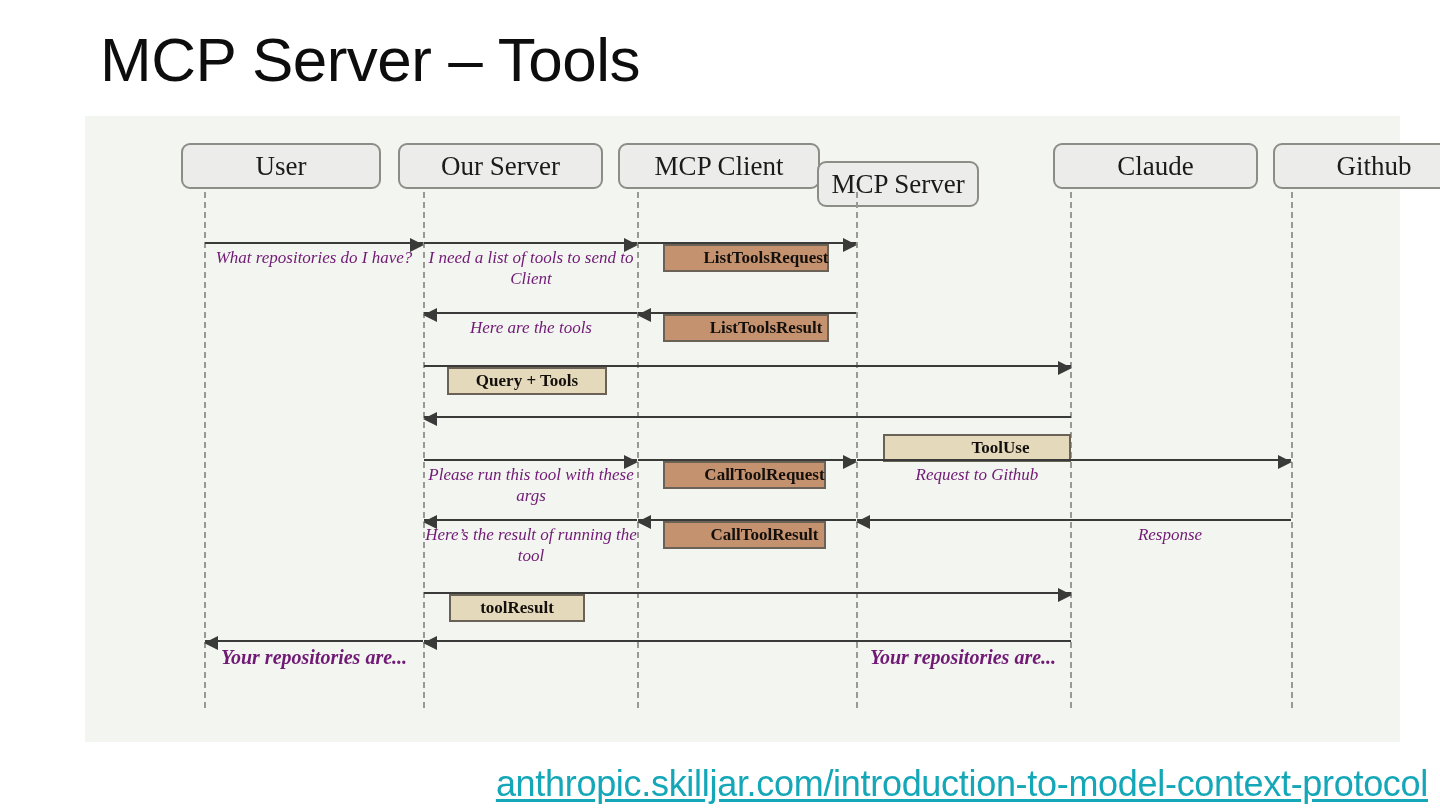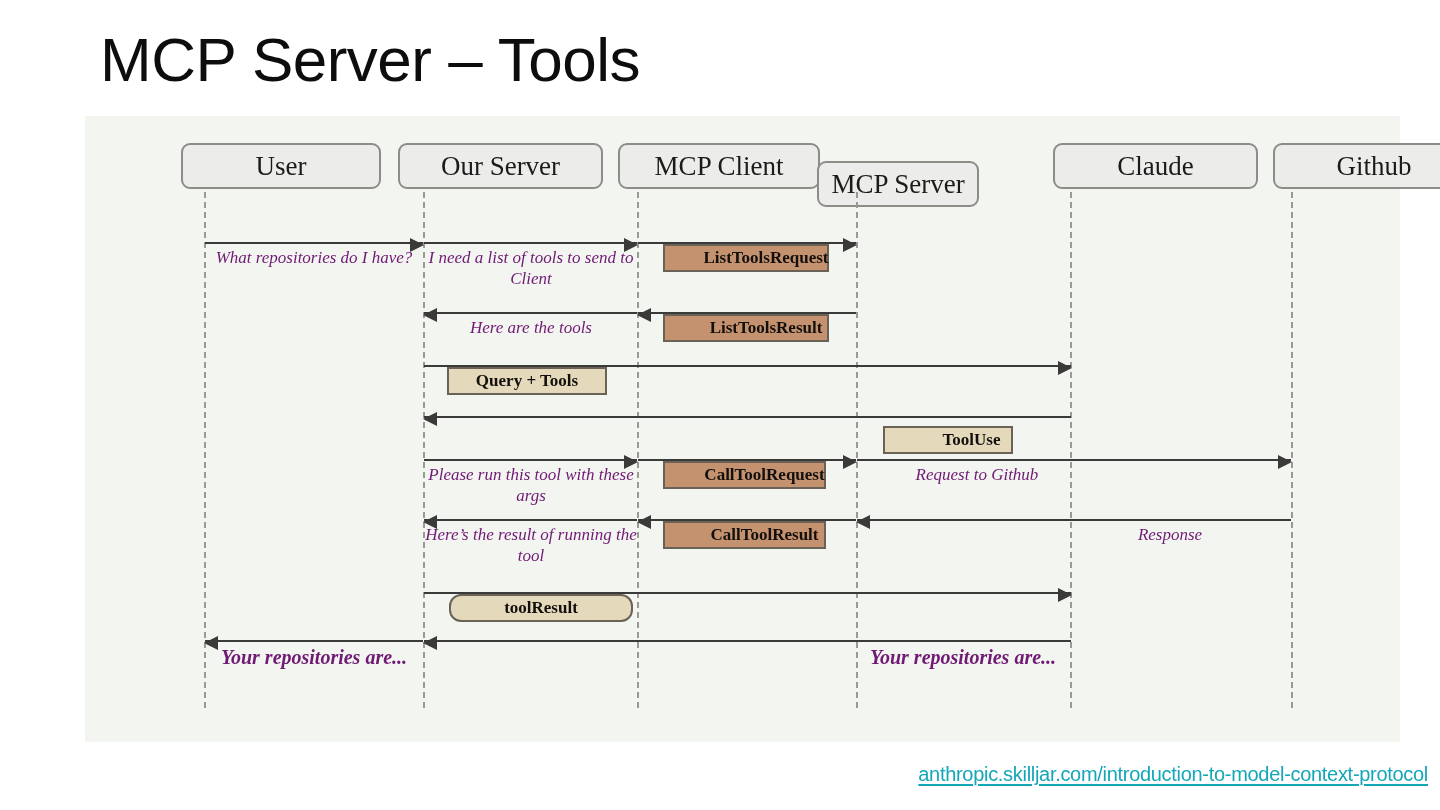--- a/index.html
+++ b/index.html
@@ -122,21 +122,21 @@
   }
   .msg-box.brown { background: #c4926f; padding-left: 40px; }
   .msg-box.beige { background: #e4dabb; }
 
   
   #footer-link {
     position: absolute;
     right: 12px;
     top: 763px;
     font-family: "Liberation Sans", sans-serif;
-    font-size: 20px;
+    font-size: 36px;
     font-weight: 300;
     color: #14a7b8;
     text-decoration: underline;
     text-underline-offset: 3px;
     white-space: nowrap;
     letter-spacing: -0.3px;
   }
 </style>
 </head>
 <body>
@@ -203,21 +203,21 @@
   <div class="msg-arrow" style="left:339px;width:647px;top:249px;">
     <span class="arrow-head right"></span>
   </div>
   <div class="msg-box beige" style="left:362px;width:160px;top:251px;">
     <span>Query + Tools</span>
   </div>
 
   <div class="msg-arrow" style="left:339px;width:647px;top:300px;">
     <span class="arrow-head left"></span>
   </div>
-  <div class="msg-box beige" style="left:798px;width:130px;top:310px;padding-left:47px;">
+  <div class="msg-box beige" style="left:798px;width:188px;top:318px;padding-left:47px;">
     <span>ToolUse</span>
   </div>
 
   <div class="msg-arrow" style="left:339px;width:213px;top:343px;">
     <span class="arrow-head right"></span>
   </div>
   <div class="msg-label" style="left:337px;width:218px;top:349px;">Please run this tool with these args</div>
 
   <div class="msg-arrow" style="left:553px;width:218px;top:343px;">
     <span class="arrow-head right"></span>
@@ -244,21 +244,21 @@
   </div>
 
   <div class="msg-arrow" style="left:772px;width:434px;top:403px;">
     <span class="arrow-head left"></span>
   </div>
   <div class="msg-label" style="left:970px;width:230px;top:409px;">Response</div>
 
   <div class="msg-arrow" style="left:339px;width:647px;top:476px;">
     <span class="arrow-head right"></span>
   </div>
-  <div class="msg-box beige" style="left:364px;width:184px;top:478px;border-radius:12px;">
+  <div class="msg-box beige" style="left:364px;width:136px;top:478px;">
     <span>toolResult</span>
   </div>
 
   <div class="msg-arrow" style="left:120px;width:218px;top:524px;">
     <span class="arrow-head left"></span>
   </div>
   <div class="msg-label bold" style="left:120px;width:218px;top:529px;">Your repositories are...</div>
 
   <div class="msg-arrow" style="left:339px;width:647px;top:524px;">
     <span class="arrow-head left"></span>

